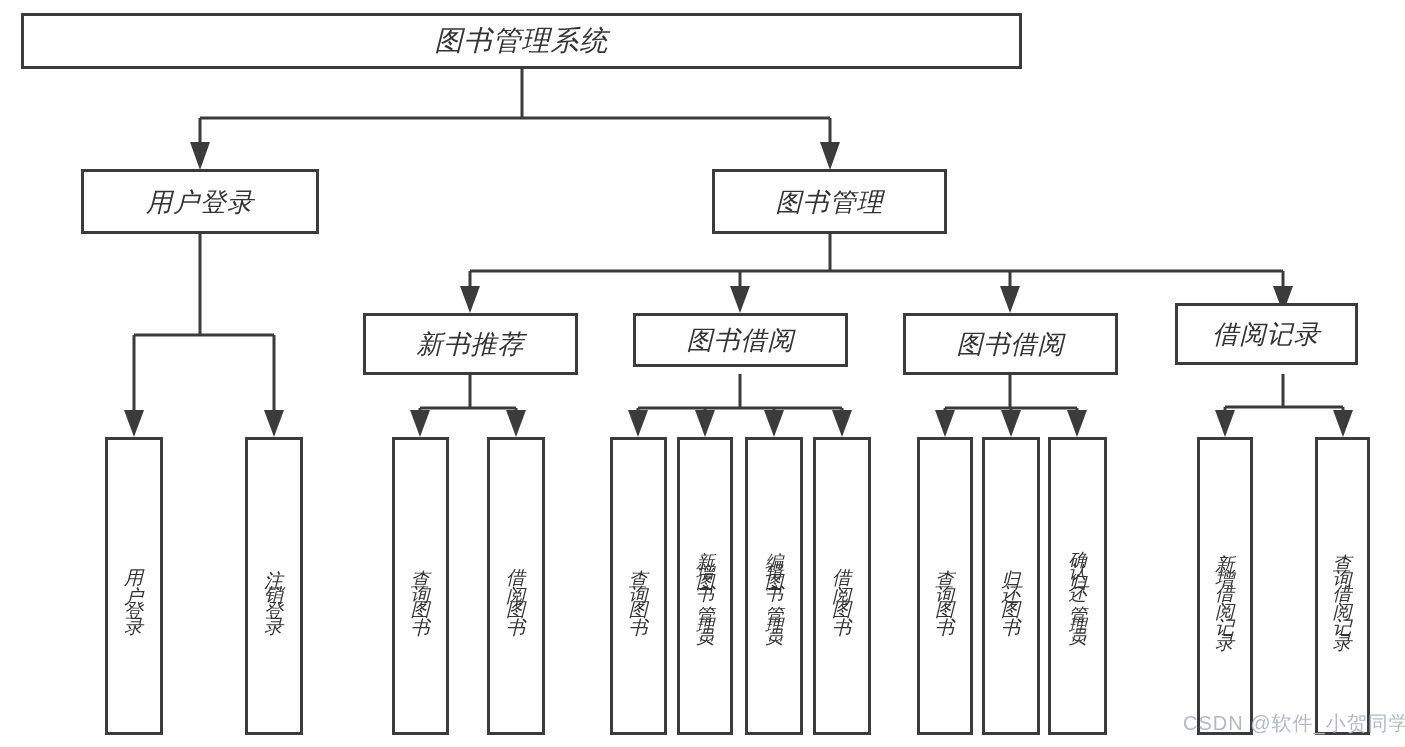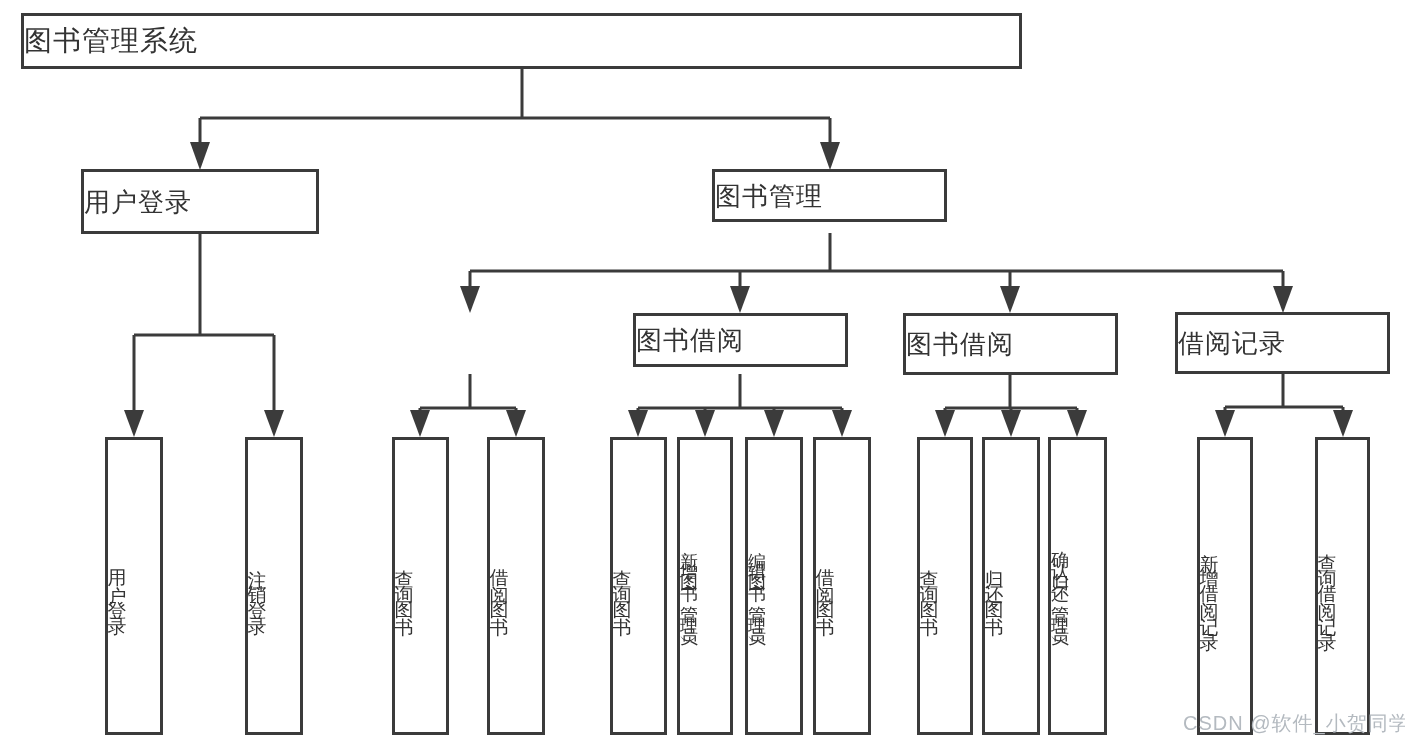--- a/index.html
+++ b/index.html
@@ -23,22 +23,24 @@
     height: 747px;
     z-index: 1;
   }
   .node {
     position: absolute;
     box-sizing: border-box;
     border: 3px solid #3b3b3b;
     background: #ffffff;
     display: flex;
     align-items: center;
+    justify-content: center;
     z-index: 2;
     color: #333333;
+    font-style: italic;
   }
   .hlabel {
     font-size: 26px;
     letter-spacing: 1px;
     color: #333333;
     white-space: nowrap;
     line-height: 1;
   }
   .root .hlabel {
     font-size: 28px;
@@ -112,31 +114,34 @@
     </g>
   </svg>
 
   <div class="node root" style="left:21px; top:13px; width:1001px; height:56px">
     <span class="hlabel">图书管理系统</span>
   </div>
 
   <div class="node" style="left:81px; top:169px; width:238px; height:65px">
     <span class="hlabel">用户登录</span>
   </div>
-  <div class="node" style="left:712px; top:169px; width:235px; height:53px">
+  <div class="node" style="left:712px; top:169px; width:235px; height:65px">
     <span class="hlabel">图书管理</span>
   </div>
 
+  <div class="node" style="left:363px; top:313px; width:215px; height:62px">
+    <span class="hlabel">新书推荐</span>
+  </div>
   <div class="node" style="left:633px; top:313px; width:215px; height:54px">
     <span class="hlabel">图书借阅</span>
   </div>
   <div class="node" style="left:903px; top:313px; width:215px; height:62px">
     <span class="hlabel">图书借阅</span>
   </div>
-  <div class="node" style="left:1175px; top:312px; width:215px; height:62px">
+  <div class="node" style="left:1175px; top:303px; width:183px; height:62px">
     <span class="hlabel">借阅记录</span>
   </div>
 
   <div class="node leaf" style="left:105px; top:437px; width:58px; height:298px">
     <span class="vlabel">用户登录</span>
   </div>
   <div class="node leaf" style="left:245px; top:437px; width:58px; height:298px">
     <span class="vlabel">注销登录</span>
   </div>
 

